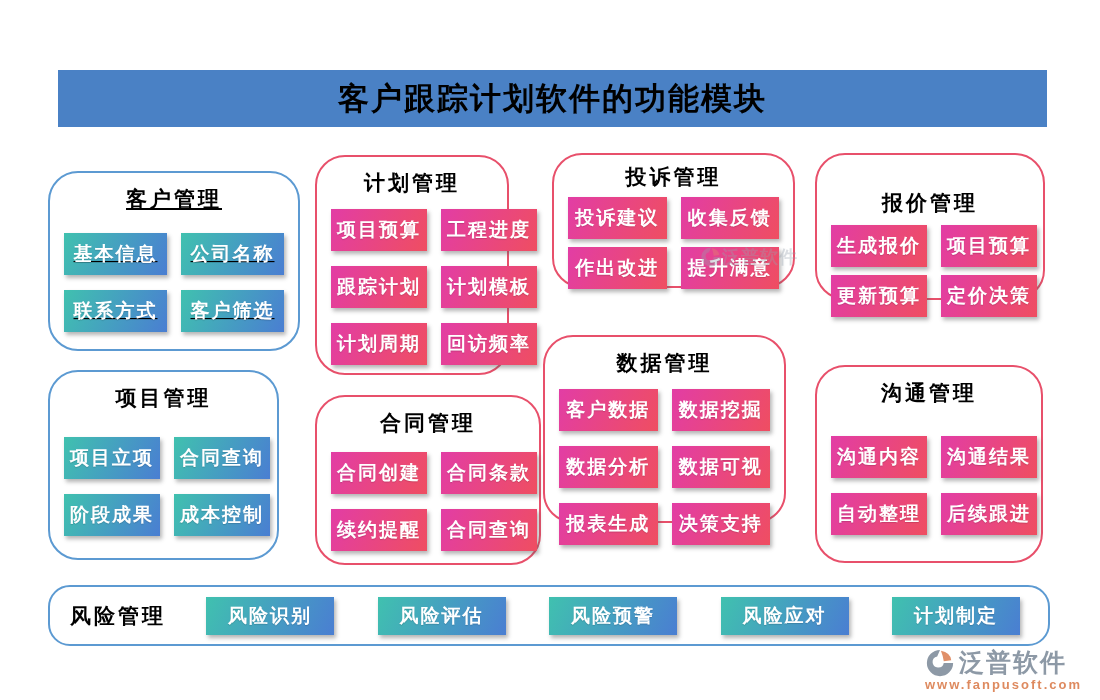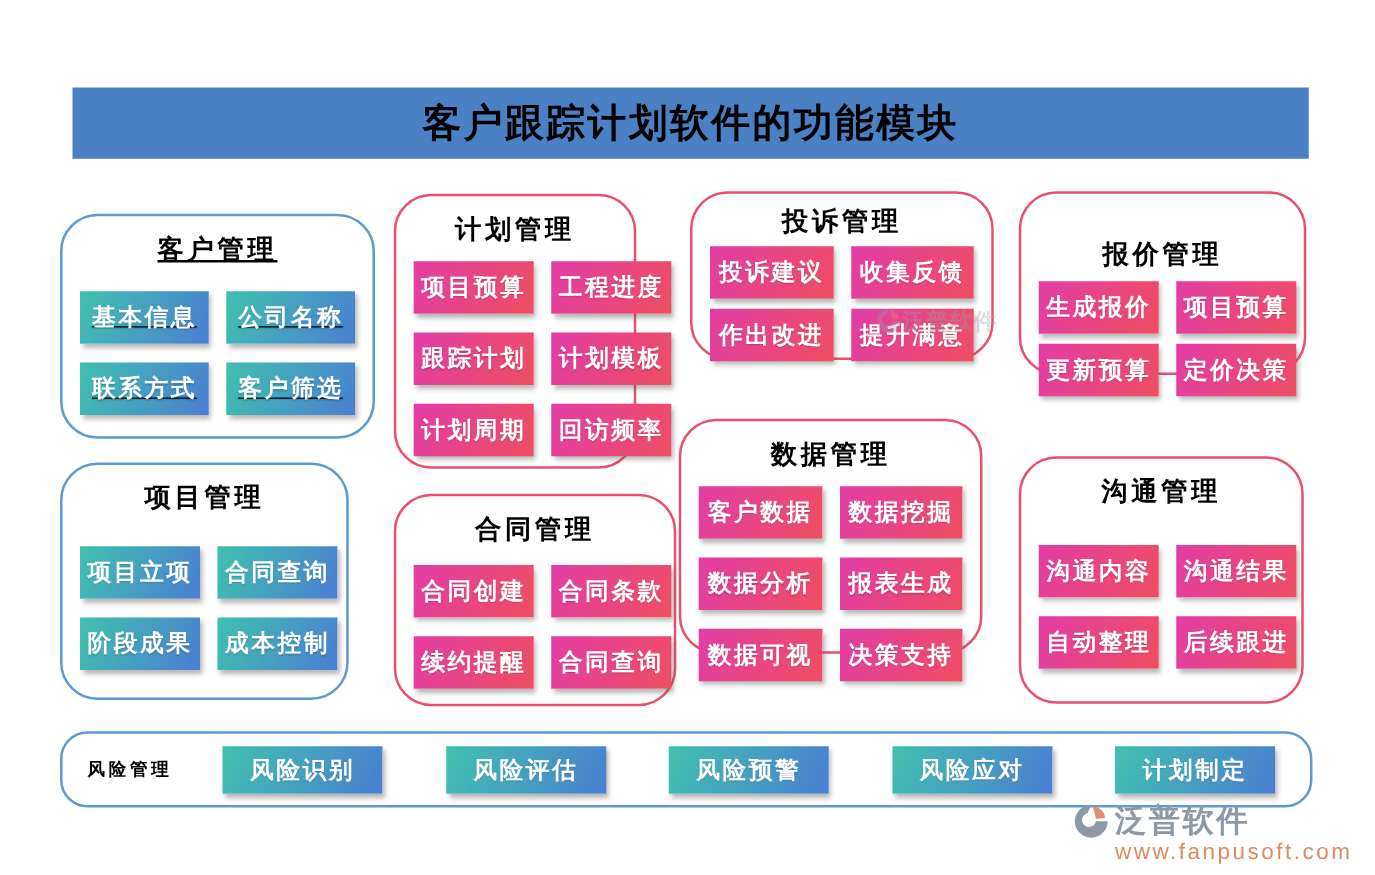--- a/index.html
+++ b/index.html
@@ -78,21 +78,21 @@
     width: 1002px; height: 61px;
     border: 2px solid #5c9ad2;
     border-radius: 22px;
     background: #ffffff;
     display: flex;
     align-items: center;
     padding: 0 28px 0 20px;
   }
   .risk-label {
     color: #000000;
-    font-size: 14px;
+    font-size: 21px;
     font-weight: bold;
     letter-spacing: 3px;
     margin-right: 40px;
   }
   .risk-buttons {
     flex: 1;
     display: flex;
     justify-content: space-between;
   }
   .risk-buttons .btn { padding: 6px 22px; text-align: center; }
@@ -108,21 +108,21 @@
   
   .footer {
     position: absolute;
     right: 18px; bottom: 8px;
     display: flex;
     flex-direction: column;
     align-items: flex-start;
   }
   .brand-row { display: flex; align-items: center; gap: 4px; }
   .brand-name { color: #8d99a6; font-size: 25px; font-weight: bold; letter-spacing: 2px; }
-  .brand-url { color: #de8a5f; font-size: 18px; letter-spacing: 2px; margin-left: 34px; margin-top: -2px; font-family: "Liberation Sans", sans-serif; }
+  .brand-url { color: #de8a5f; font-size: 13px; letter-spacing: 2px; margin-top: -2px; font-family: "Liberation Sans", sans-serif; font-weight: bold; }
   .logo-svg { display: block; }
 </style>
 </head>
 <body>
 
 <div class="stage">
 
   <div class="banner">
     <span>客户跟踪计划软件的功能模块</span>
   </div>
@@ -178,22 +178,22 @@
       <button class="btn pink">提升满意</button>
     </div>
   </section>
 
   <section class="card pink" style="left:543px; top:335px; width:243px; height:188px;">
     <h2>数据管理</h2>
     <div class="btns">
       <button class="btn pink">客户数据</button>
       <button class="btn pink">数据挖掘</button>
       <button class="btn pink">数据分析</button>
+      <button class="btn pink">数据可视</button>
       <button class="btn pink">报表生成</button>
-      <button class="btn pink">数据可视</button>
       <button class="btn pink">决策支持</button>
     </div>
   </section>
 
   <section class="card pink" style="left:815px; top:153px; width:230px; height:147px; padding-top:10px;">
     <h2 style="margin-bottom:8px;margin-top:24px;">报价管理</h2>
     <div class="btns" style="row-gap:8px;">
       <button class="btn pink">生成报价</button>
       <button class="btn pink">项目预算</button>
       <button class="btn pink">更新预算</button>

